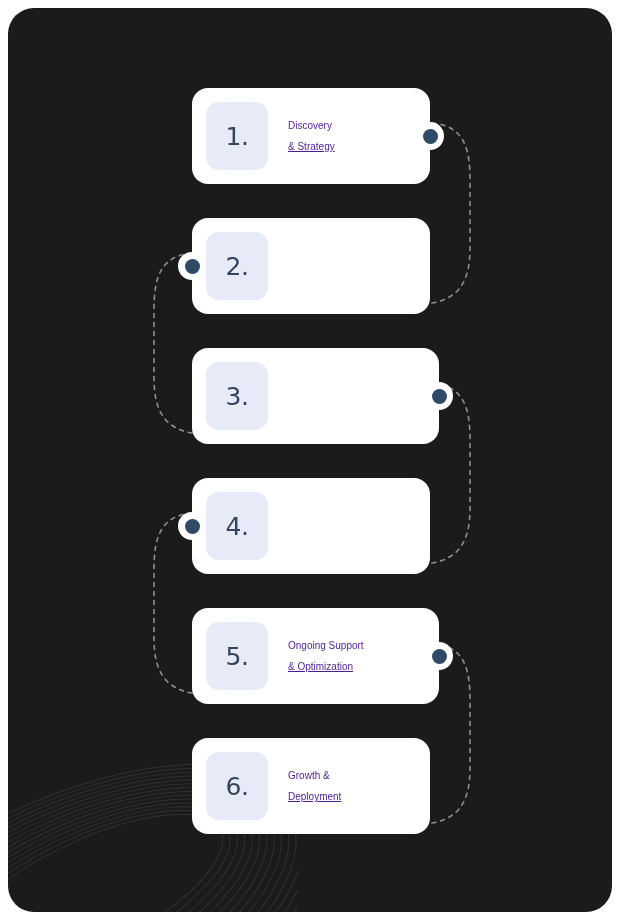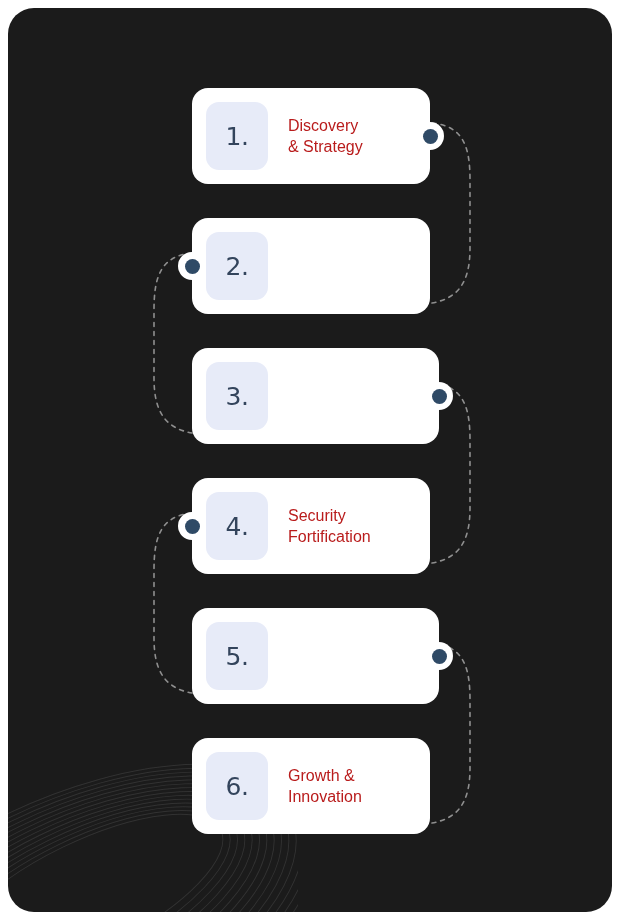--- a/index.html
+++ b/index.html
@@ -84,27 +84,27 @@
     font-family: "DejaVu Sans", sans-serif;
     font-size: 25px;
     font-weight: 400;
     color: #33445c;
     letter-spacing: -0.5px;
     line-height: 1;
   }
 
   .step-text {
     margin-left: 20px;
-    color: #b91c1c;
-    font-size: 16px;
+    color: #4c1d95;
+    font-size: 10px;
     line-height: 21px;
     font-weight: 400;
     white-space: nowrap;
   }
-  .step-text .l2 { display: block; }
+  .step-text .l2 { display: block; text-decoration: underline; }
 
   
   .node {
     position: absolute;
     width: 28px;
     height: 28px;
     border-radius: 50%;
     background: #ffffff;
     display: flex;
     align-items: center;
@@ -173,30 +173,30 @@
       <div class="step w-wide" style="top: 340px;">
         <div class="step-badge">
           <span class="step-badge-num">3.</span>
         </div>
       </div>
       <div class="node" style="top: 374px; left: 417px;"></div>
       <div class="step w-narrow" style="top: 470px;">
         <div class="step-badge">
           <span class="step-badge-num">4.</span>
         </div>
-        <div class="step-text"><span class="l1">Security</span><span class="l2">Fortification</span></div>
       </div>
       <div class="node" style="top: 504px; left: 170px;"></div>
       <div class="step w-wide" style="top: 600px;">
         <div class="step-badge">
           <span class="step-badge-num">5.</span>
         </div>
+        <div class="step-text"><span class="l1">Ongoing Support</span><span class="l2">&amp; Optimization</span></div>
       </div>
       <div class="node" style="top: 634px; left: 417px;"></div>
       <div class="step w-narrow" style="top: 730px;">
         <div class="step-badge">
           <span class="step-badge-num">6.</span>
         </div>
-        <div class="step-text"><span class="l1">Growth &amp;</span><span class="l2">Innovation</span></div>
+        <div class="step-text"><span class="l1">Growth &amp;</span><span class="l2">Deployment</span></div>
       </div>
     </div>
 
 </div>
 
 </body></html>

